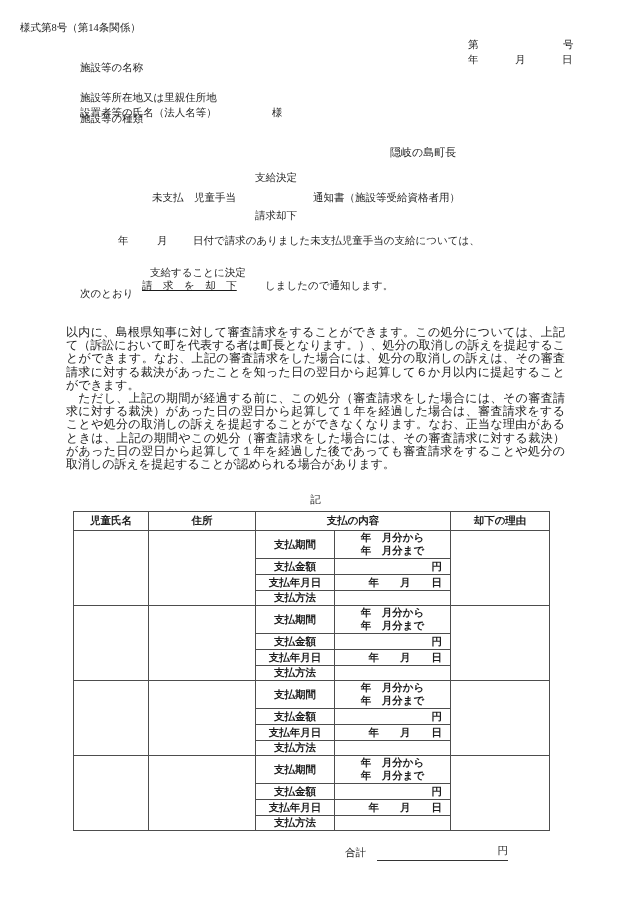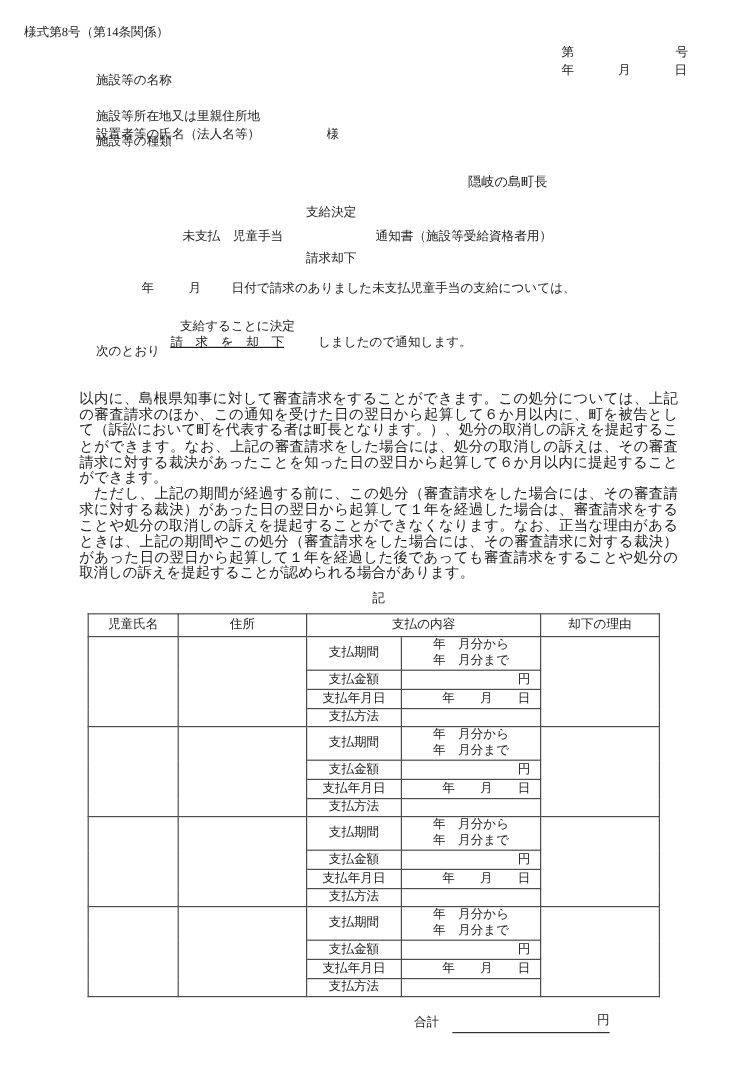--- a/index.html
+++ b/index.html
@@ -8,21 +8,21 @@
     font-family:"Liberation Serif","DejaVu Serif",serif;
     color:#1c1c1c;font-size:10.5px;line-height:1.25;overflow:hidden;
   }
   .abs{position:absolute;white-space:pre;}
   
   .legal{position:absolute;left:66px;top:326px;width:499px;font-size:12px;}
   .legal .ln{height:13.2px;line-height:13.2px;text-align:justify;text-align-last:justify;overflow:hidden;white-space:pre-wrap;}
   .legal .ln.end{text-align-last:left;}
   
   table.grid{position:absolute;left:73px;top:511px;width:476px;border-collapse:collapse;table-layout:fixed;font-size:10.5px;}
-  .grid th,.grid td{border:1px solid #4d4d4d;padding:0 2px;font-weight:normal;text-align:center;vertical-align:middle;overflow:hidden;}
+  .grid th,.grid td{border:1px solid #4d4d4d;padding:0 2px;font-weight:bold;text-align:center;vertical-align:middle;overflow:hidden;}
   .grid tr.hrow{height:19px;}
   .grid tr.r1{height:28px;}
   .grid tr.r2{height:16px;}
   .grid tr.r3{height:16px;}
   .grid tr.r4{height:15px;}
   .grid td.val-right{text-align:right;padding-right:8px;}
   .grid td.period-val{line-height:12.5px;}
   
   .total-line{position:absolute;left:377px;top:844px;width:131px;height:16px;border-bottom:1px solid #333;text-align:right;white-space:pre;}
 </style>
@@ -57,21 +57,20 @@
   <div class="abs" style="left:157px;top:234px;">月</div>
   <div class="abs" style="left:193px;top:234px;">日付で請求のありました未支払児童手当の支給については、</div>
 
   <div class="abs" style="left:150px;top:266px;">支給することに決定</div>
   <div class="abs" style="left:80px;top:287px;">次のとおり</div>
   <div class="abs" style="left:265px;top:279px;">しましたので通知します。</div>
   <div class="abs" style="left:142px;top:279px;text-decoration:underline;">請　求　を　却　下</div>
 
   <div class="legal">
     <div class="ln">以内に、島根県知事に対して審査請求をすることができます。この処分については、上記</div>
-    <div class="ln">の審査請求のほか、この通知を受けた日の翌日から起算して６か月以内に、町を被告とし</div>
     <div class="ln">て（訴訟において町を代表する者は町長となります。）、処分の取消しの訴えを提起するこ</div>
     <div class="ln">とができます。なお、上記の審査請求をした場合には、処分の取消しの訴えは、その審査</div>
     <div class="ln">請求に対する裁決があったことを知った日の翌日から起算して６か月以内に提起すること</div>
     <div class="ln end">ができます。</div>
     <div class="ln">　ただし、上記の期間が経過する前に、この処分（審査請求をした場合には、その審査請</div>
     <div class="ln">求に対する裁決）があった日の翌日から起算して１年を経過した場合は、審査請求をする</div>
     <div class="ln">ことや処分の取消しの訴えを提起することができなくなります。なお、正当な理由がある</div>
     <div class="ln">ときは、上記の期間やこの処分（審査請求をした場合には、その審査請求に対する裁決）</div>
     <div class="ln">があった日の翌日から起算して１年を経過した後であっても審査請求をすることや処分の</div>
     <div class="ln end">取消しの訴えを提起することが認められる場合があります。</div>

